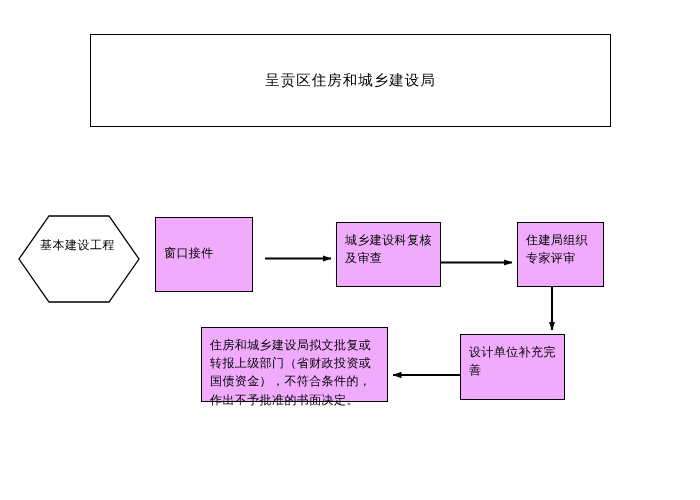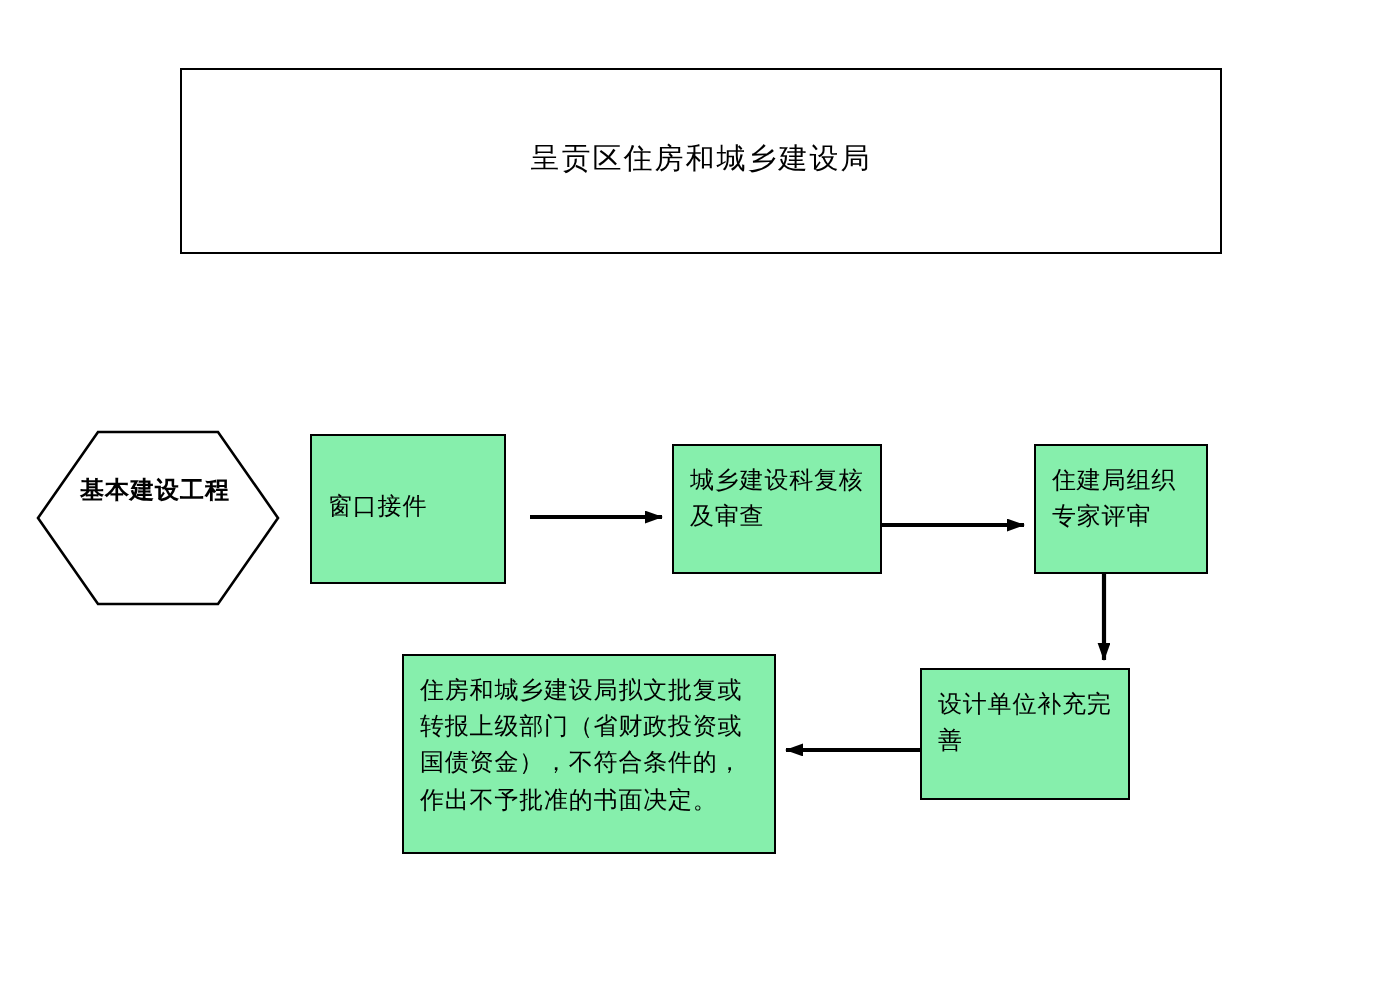--- a/index.html
+++ b/index.html
@@ -43,21 +43,20 @@
     text-align: center;
   }
 
   
   .hexagon {
     position: absolute;
     left: 18px;
     top: 215px;
     width: 122px;
     height: 96px;
-    font-weight: bold;
   }
   .hexagon svg {
     position: absolute;
     left: 0;
     top: 0;
     display: block;
   }
   .hexagon .hex-label {
     position: absolute;
     left: 22px;
@@ -67,21 +66,21 @@
     line-height: 1.35;
     text-align: left;
     letter-spacing: 0.5px;
   }
 
   
   .box {
     position: absolute;
     border: 1px solid #000000;
     box-sizing: border-box;
-    background: #86efac;
+    background: #f0abfc;
   }
   .box-label {
     position: absolute;
     left: 8px;
     right: 6px;
     font-size: 12px;
     line-height: 1.5;
     letter-spacing: 0.4px;
     text-align: left;
     word-break: break-all;
@@ -92,21 +91,21 @@
 
   #box-review      { left: 336px; top: 222px; width: 105px; height: 65px; }
   #box-review .box-label      { top: 8px; }
 
   #box-expert      { left: 517px; top: 222px; width: 87px; height: 65px; }
   #box-expert .box-label      { top: 8px; }
 
   #box-supplement  { left: 460px; top: 334px; width: 105px; height: 66px; padding-left: 36px; }
   #box-supplement .box-label  { top: 8px; }
 
-  #box-decision    { left: 201px; top: 327px; width: 187px; height: 100px; }
+  #box-decision    { left: 201px; top: 327px; width: 187px; height: 75px; }
   #box-decision .box-label    { top: 8px; line-height: 1.52; }
 
   
   #connectors {
     position: absolute;
     left: 0;
     top: 0;
     width: 700px;
     height: 500px;
     pointer-events: none;

